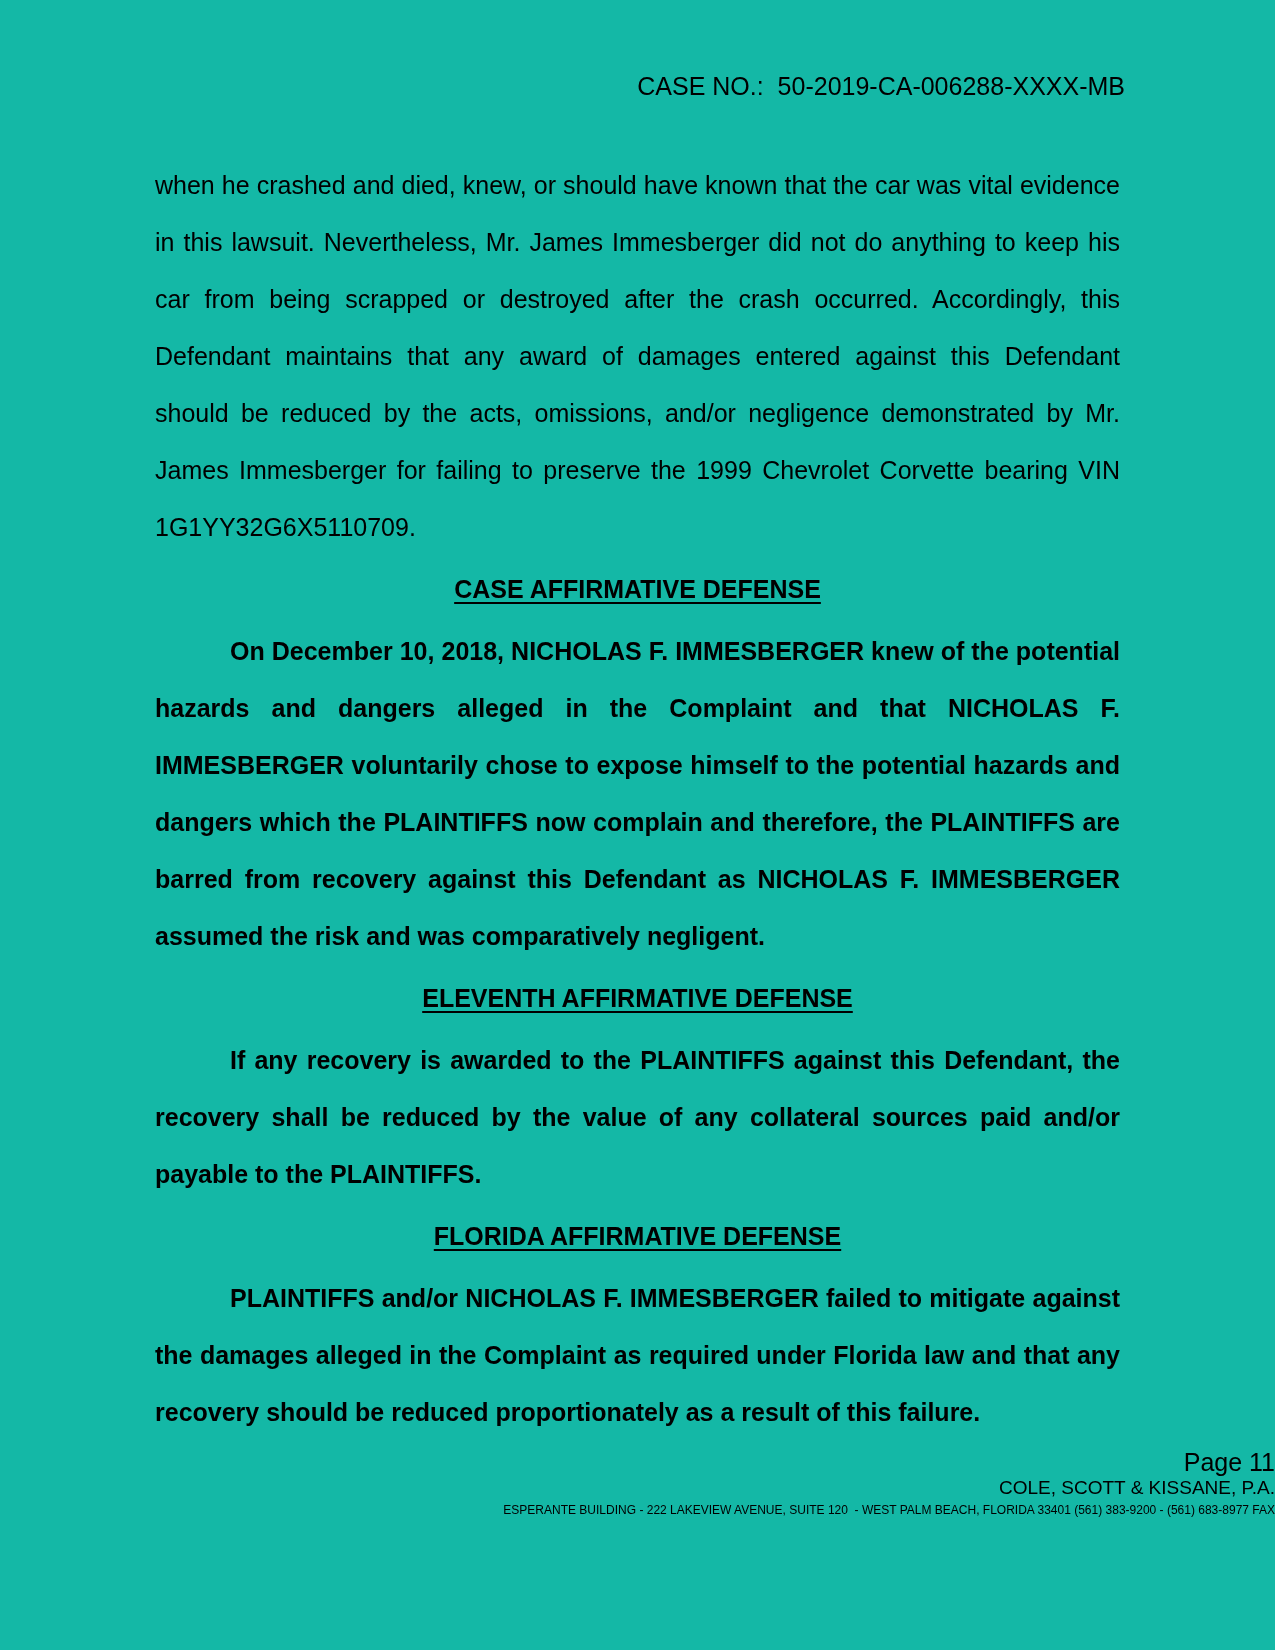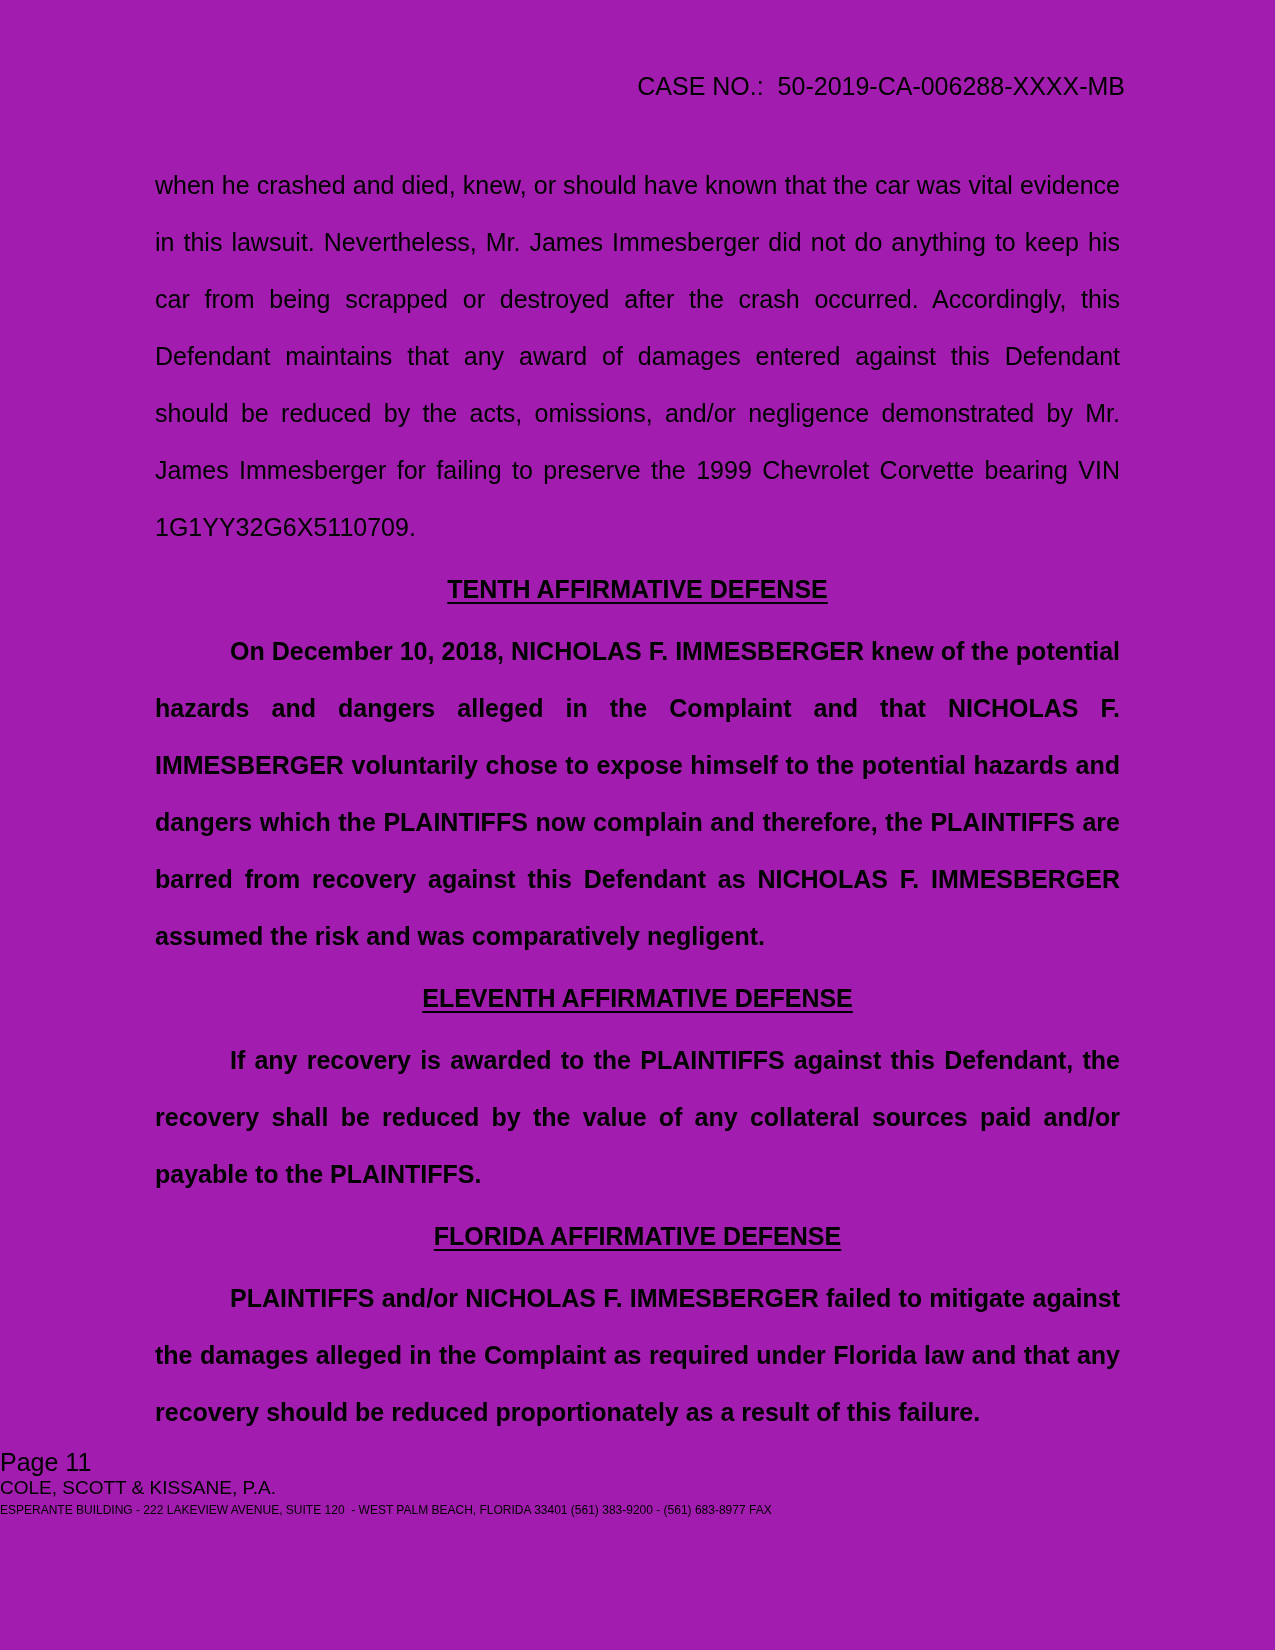--- a/index.html
+++ b/index.html
@@ -5,21 +5,21 @@
   html, body {
     margin: 0;
     padding: 0;
     background: #e8e8e8;
   }
   .page {
     position: relative;
     width: 1275px;
     height: 1650px;
     margin: 0 auto;
-    background: #a21caf;
+    background: #14b8a6;
     color: #000000;
     font-family: "Liberation Sans", sans-serif;
     overflow: hidden;
   }
   .case-line {
     position: absolute;
     top: 71px;
     left: 150px;
     width: 975px;
     font-size: 25px;
@@ -54,21 +54,21 @@
   .section-heading .underlined {
     text-decoration: underline;
     text-decoration-thickness: 2px;
     text-underline-offset: 4px;
   }
   .footer {
     position: absolute;
     top: 1449px;
     left: 0;
     width: 100%;
-    text-align: left;
+    text-align: right;
   }
   .footer-page {
     font-size: 25px;
     line-height: 27px;
     font-weight: normal;
   }
   .footer-firm {
     font-size: 19px;
     line-height: 24px;
     font-weight: normal;
@@ -83,21 +83,21 @@
 <body>
 
 <div class="page">
 
   <div class="case-line">CASE NO.:  50-2019-CA-006288-XXXX-MB</div>
 
   <div class="doc-body">
 
     <p class="para">when he crashed and died, knew, or should have known that the car was vital evidence in this lawsuit. Nevertheless, Mr. James Immesberger did not do anything to keep his car from being scrapped or destroyed after the crash occurred. Accordingly, this Defendant maintains that any award of damages entered against this Defendant should be reduced by the acts, omissions, and/or negligence demonstrated by Mr. James Immesberger for failing to preserve the 1999 Chevrolet Corvette bearing VIN 1G1YY32G6X5110709.</p>
 
-    <p class="section-heading"><span class="underlined">TENTH AFFIRMATIVE DEFENSE</span></p>
+    <p class="section-heading"><span class="underlined">CASE AFFIRMATIVE DEFENSE</span></p>
 
     <p class="para indent">On December 10, 2018, NICHOLAS F. IMMESBERGER knew of the potential hazards and dangers alleged in the Complaint and that NICHOLAS F. IMMESBERGER voluntarily chose to expose himself to the potential hazards and dangers which the PLAINTIFFS now complain and therefore, the PLAINTIFFS are barred from recovery against this Defendant as NICHOLAS F. IMMESBERGER assumed the risk and was comparatively negligent.</p>
 
     <p class="section-heading"><span class="underlined">ELEVENTH AFFIRMATIVE DEFENSE</span></p>
 
     <p class="para indent">If any recovery is awarded to the PLAINTIFFS against this Defendant, the recovery shall be reduced by the value of any collateral sources paid and/or payable to the PLAINTIFFS.</p>
 
     <p class="section-heading"><span class="underlined">FLORIDA AFFIRMATIVE DEFENSE</span></p>
 
     <p class="para indent">PLAINTIFFS and/or NICHOLAS F. IMMESBERGER failed to mitigate against the damages alleged in the Complaint as required under Florida law and that any recovery should be reduced proportionately as a result of this failure.</p>

